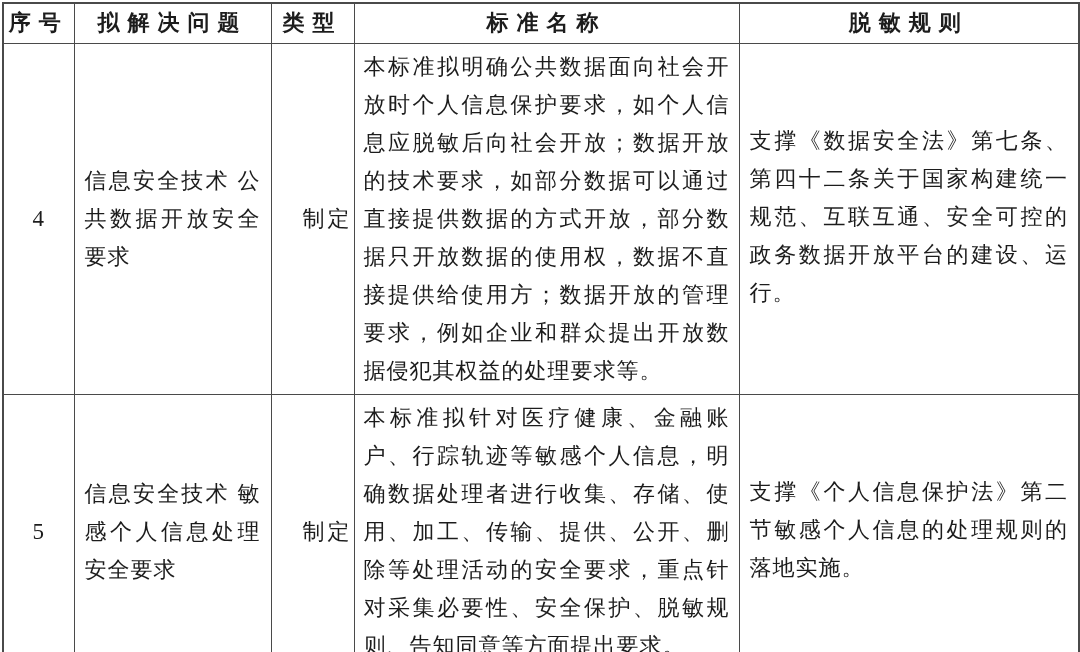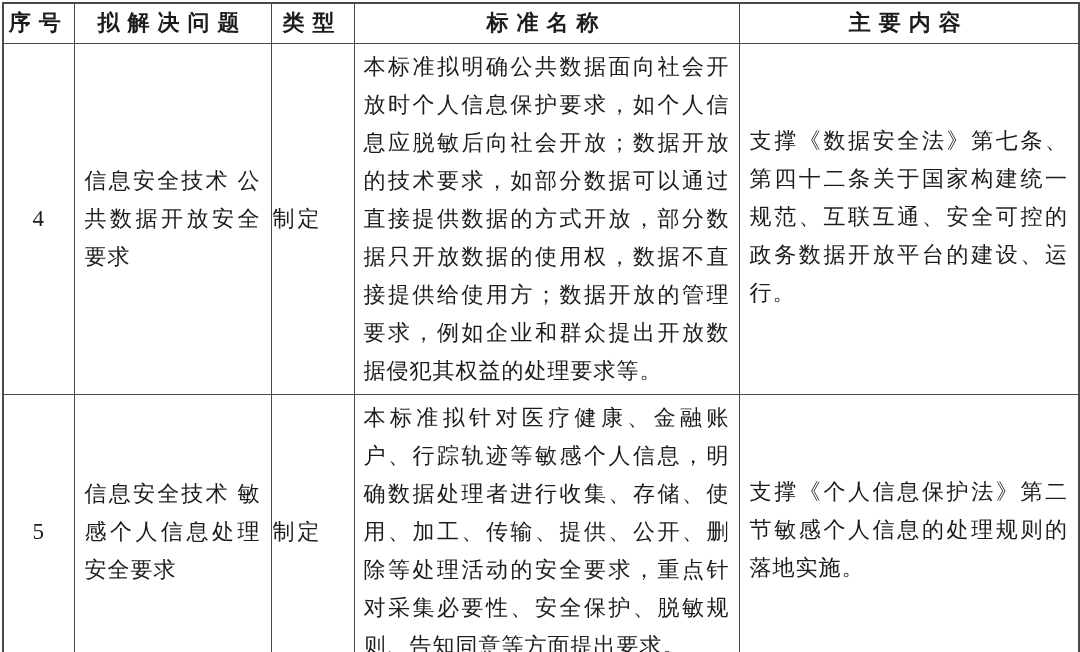--- a/index.html
+++ b/index.html
@@ -48,21 +48,21 @@
     line-height: 38px;
     vertical-align: middle;
     letter-spacing: 1px;
     margin-left: 29px;
   }
   td.cell-no {
     text-align: center;
     font-size: 23px;
   }
   td.cell-type {
-    text-align: left;
+    text-align: right;
     letter-spacing: 3px;
   }
   td.cell-name {
     padding: 16px 10px;
     text-align: justify;
     text-justify: inter-character;
   }
   td.cell-content {
     padding: 4px 9px;
     text-align: justify;
@@ -88,21 +88,21 @@
       <col style="width:83px">
       <col style="width:385px">
       <col style="width:340px">
     </colgroup>
     <thead>
       <tr>
         <th>序号</th>
         <th>拟解决问题</th>
         <th>类型</th>
         <th>标准名称</th>
-        <th>主要内容</th>
+        <th>脱敏规则</th>
       </tr>
     </thead>
     <tbody>
       <tr class="row-4">
         <td class="cell-no">4</td>
         <td class="cell-name">信息安全技术 公共数据开放安全要求</td>
         <td class="cell-type">制定</td>
         <td class="cell-content">本标准拟明确公共数据面向社会开放时个人信息保护要求，如个人信息应脱敏后向社会开放；数据开放的技术要求，如部分数据可以通过直接提供数据的方式开放，部分数据只开放数据的使用权，数据不直接提供给使用方；数据开放的管理要求，例如企业和群众提出开放数据侵犯其权益的处理要求等。</td>
         <td class="cell-problem">支撑《数据安全法》第七条、第四十二条关于国家构建统一规范、互联互通、安全可控的政务数据开放平台的建设、运行。</td>
       </tr>

